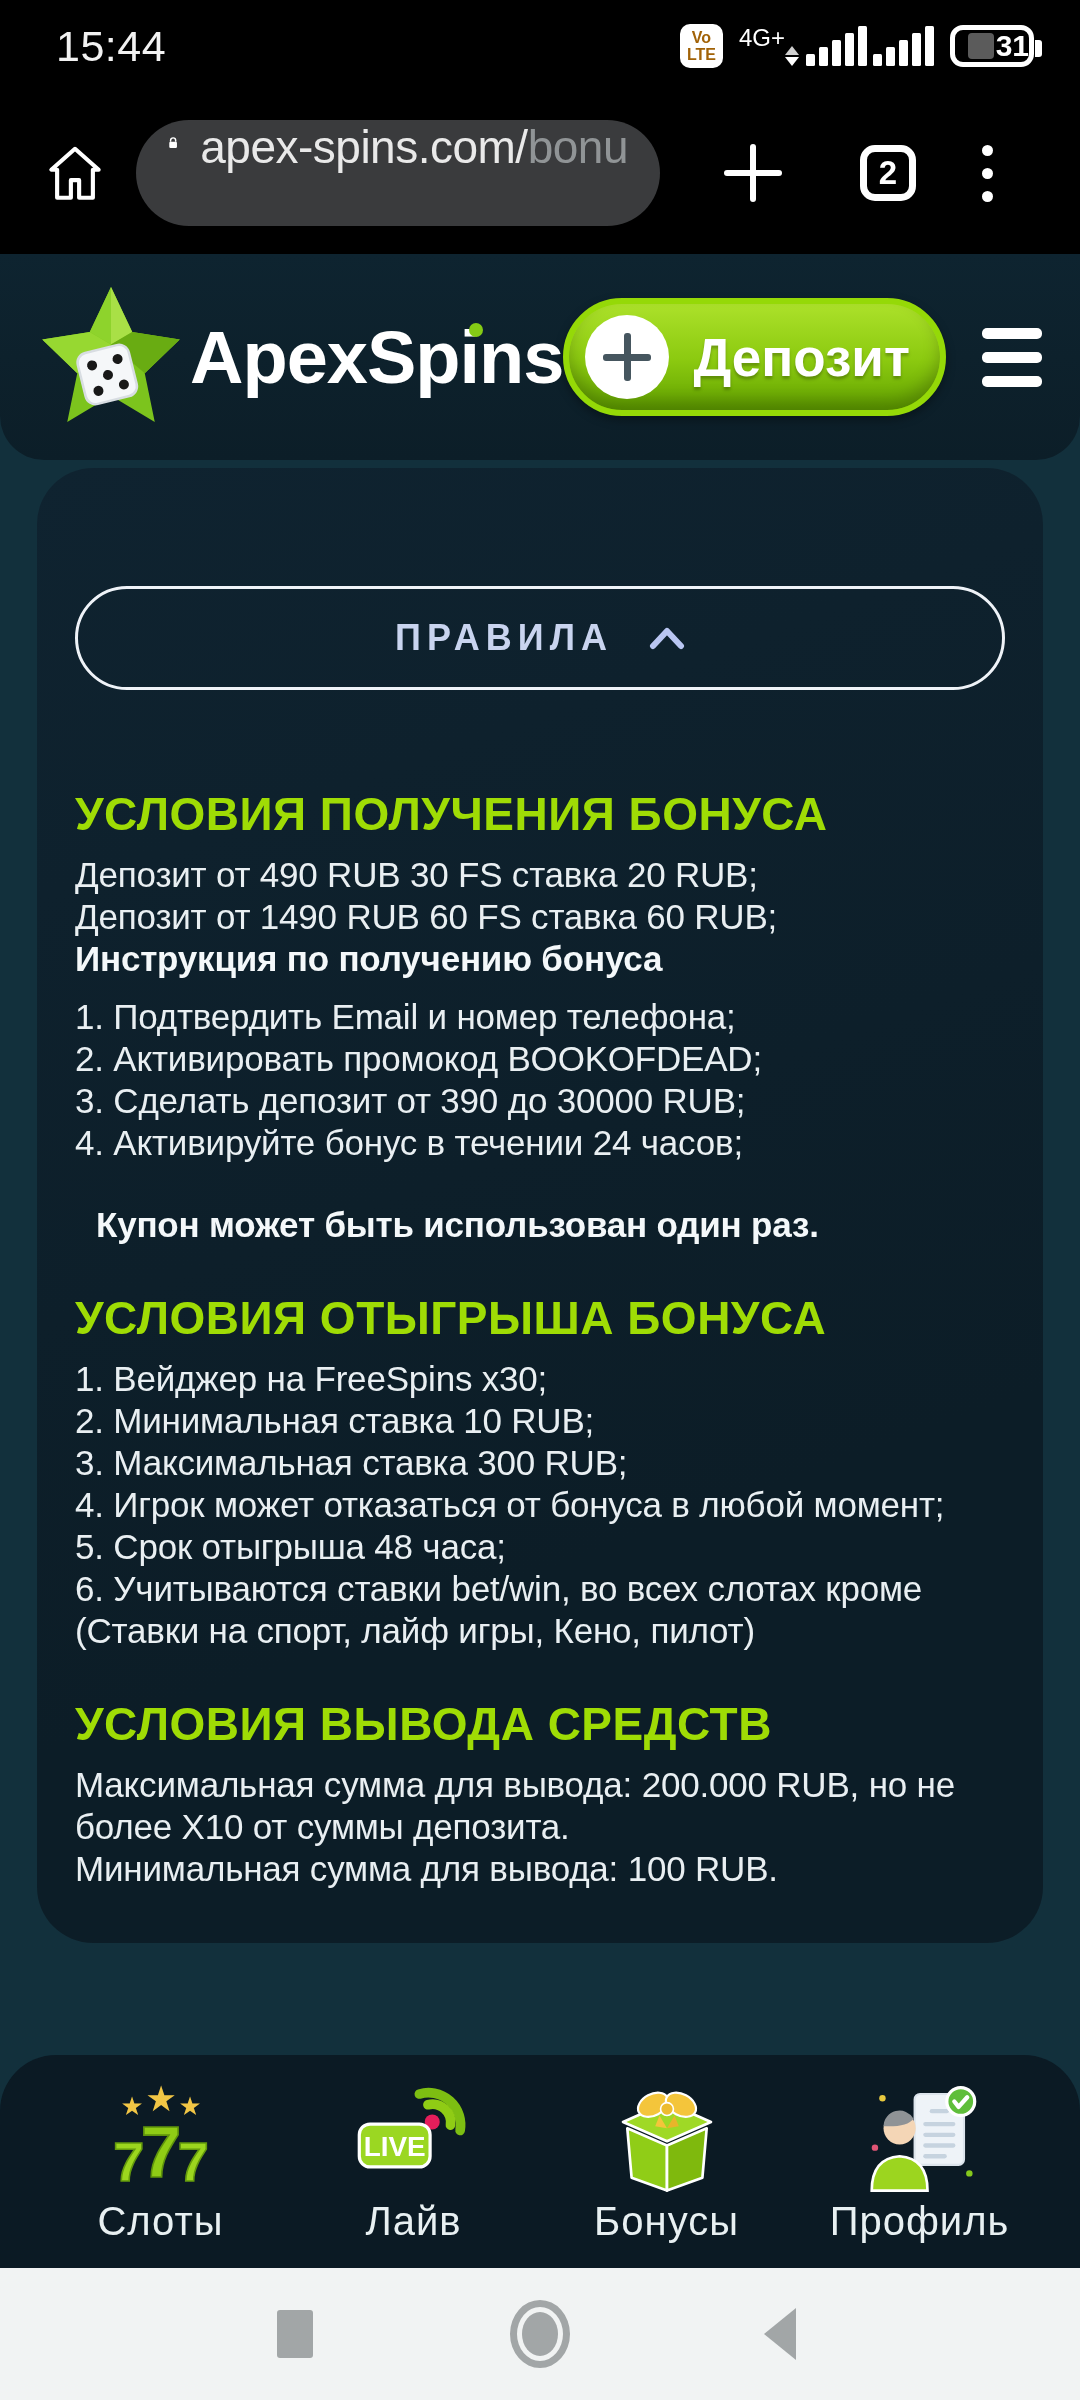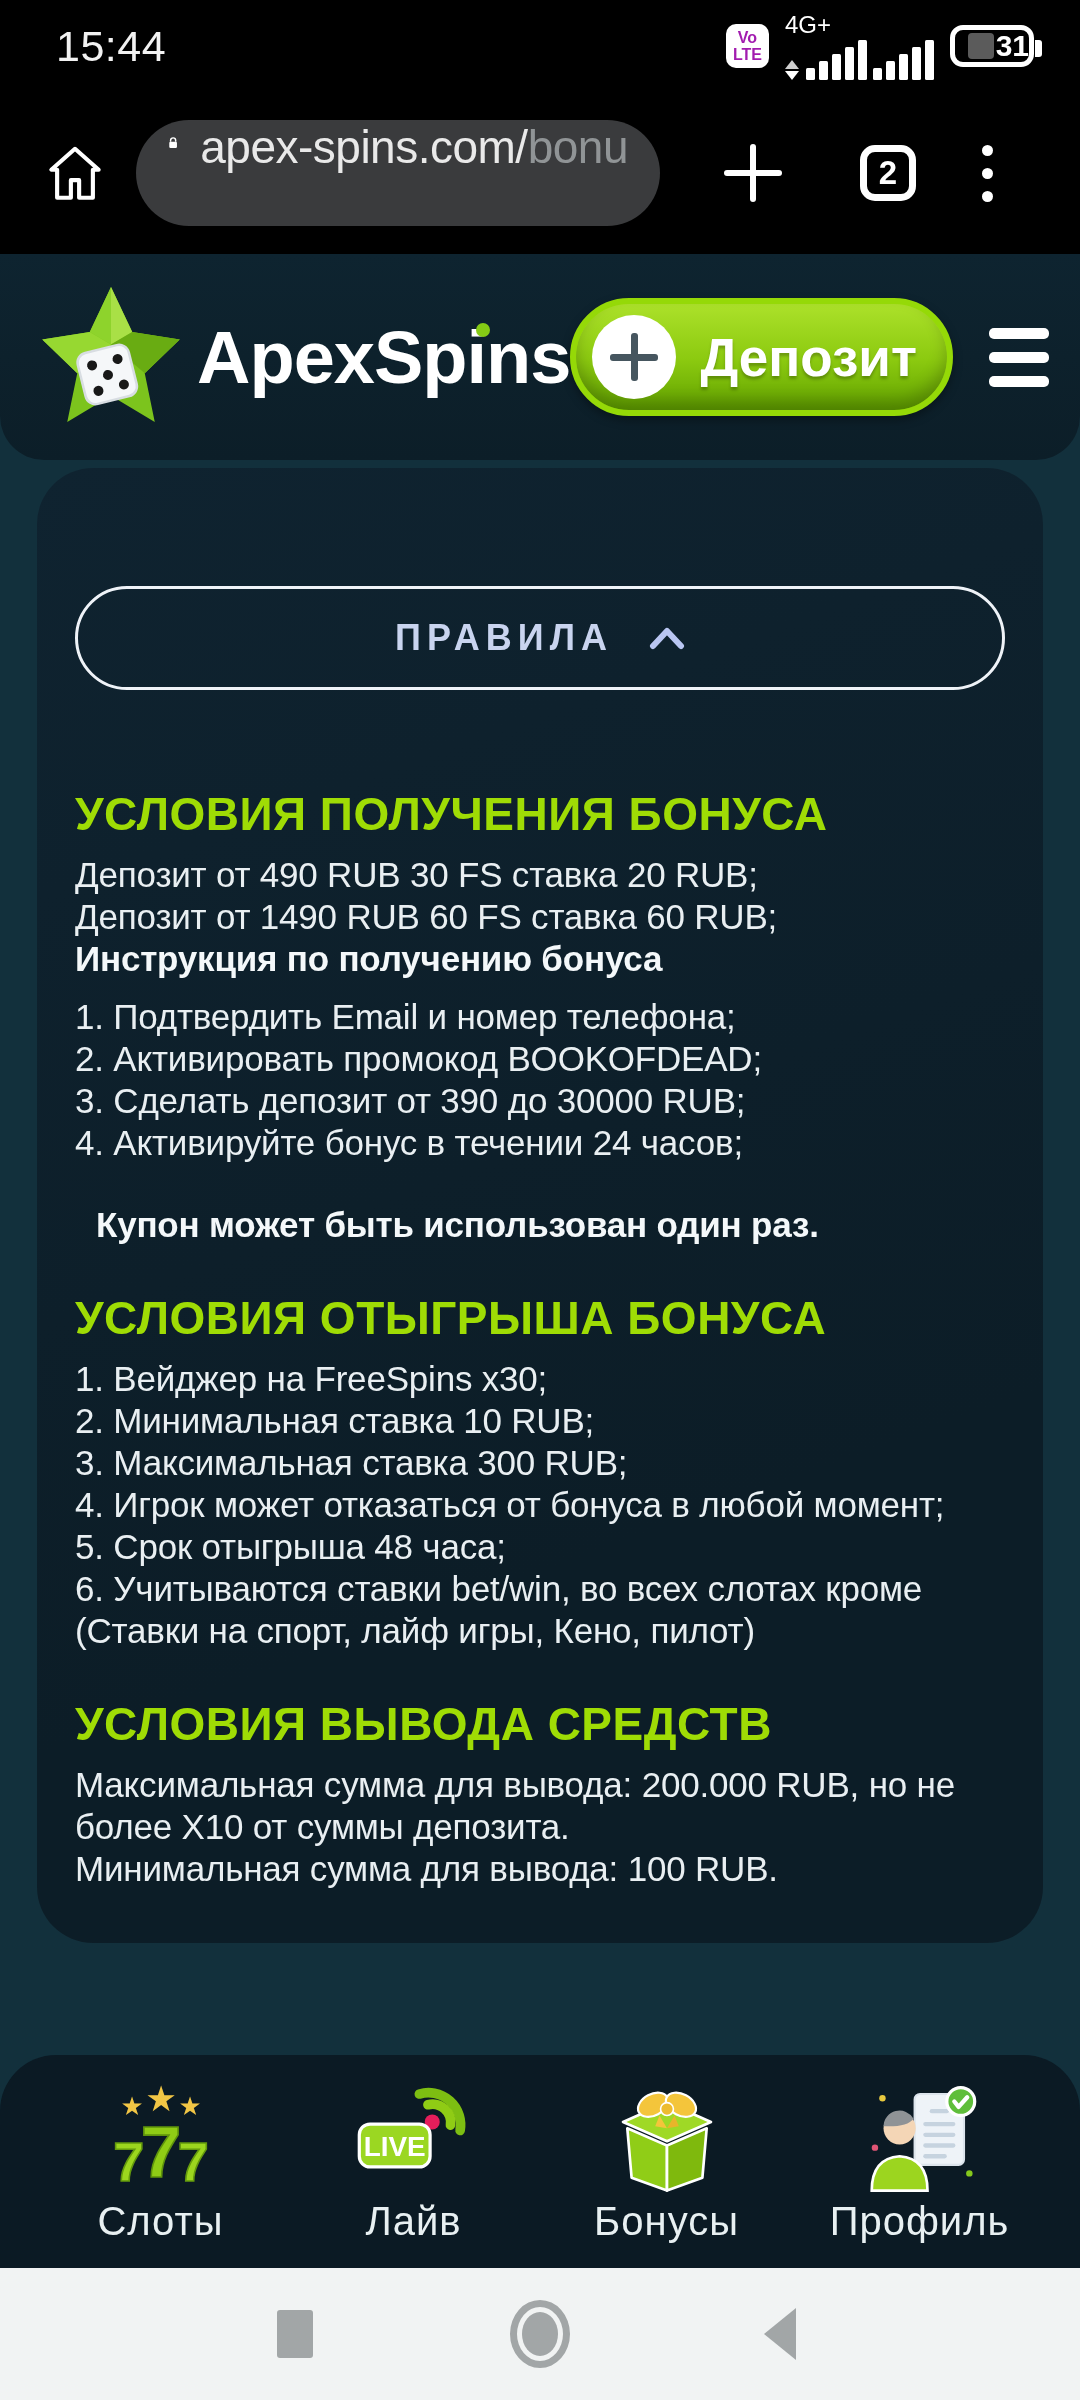--- a/index.html
+++ b/index.html
@@ -4,24 +4,24 @@
 <style>
   * { margin:0; padding:0; box-sizing:border-box; }
   body { background:#000; font-family:"Liberation Sans","DejaVu Sans",sans-serif; }
   #screen { position:relative; width:1080px; height:2400px; background:#12303C; overflow:hidden; }
 
   
   .status-bar { position:absolute; top:0; left:0; right:0; height:92px; background:#000;
     display:flex; align-items:center; padding:0 46px 0 56px; }
   .sb-time { color:#F2F2F2; font-size:43px; font-weight:500; letter-spacing:.5px; }
   .sb-right { margin-left:auto; display:flex; align-items:center; gap:16px; }
-  .volte { background:#fff; color:#a21caf; border-radius:10px; padding:5px 7px; text-align:center;
+  .volte { background:#fff; color:#a16207; border-radius:10px; padding:5px 7px; text-align:center;
     font-size:16px; font-weight:700; line-height:17px; }
   .net-group { display:flex; align-items:flex-end; gap:6px; }
-  .net-col { display:flex; flex-direction:column; align-items:flex-start; }
+  .net-col { display:flex; align-items:flex-start; }
   .net-label { color:#fff; font-size:24px; font-weight:500; line-height:24px; margin-bottom:3px; }
   .net-arrows { display:flex; flex-direction:column; gap:2px; margin-right:2px; }
   .arr-up { width:0; height:0; border-left:7px solid transparent; border-right:7px solid transparent; border-bottom:9px solid #cfcfcf; }
   .arr-dn { width:0; height:0; border-left:7px solid transparent; border-right:7px solid transparent; border-top:9px solid #fff; }
   .bars { display:flex; align-items:flex-end; gap:4px; }
   .bars span { width:9px; background:#fff; border-radius:1.5px; display:block; }
   .b1{height:12px}.b2{height:19px}.b3{height:26px}.b4{height:33px}.b5{height:40px}
   .battery { position:relative; width:84px; height:42px; border:5px solid #fff; border-radius:13px;
     display:flex; align-items:center;justify-content:flex-end; }
   .battery-fill { width:26px; height:26px; margin-left:3px; background:#5b5b5b; border-radius:4px; }
@@ -43,21 +43,21 @@
   .tab-btn { width:56px; height:56px; border:7px solid #fff; border-radius:15px; margin-left:76px;
     display:flex; align-items:center; justify-content:center; color:#fff; font-size:33px; font-weight:700; }
   .kebab { display:flex; flex-direction:column; gap:12px; margin-left:66px; margin-right:8px; }
   .kebab i { width:11px; height:11px; background:#fff; border-radius:50%; }
 
   
   .site-header { position:absolute; top:254px; left:0; right:0; height:206px;
     background:linear-gradient(180deg,#0E2430 0%,#0C1E28 100%); border-radius:0 0 44px 44px;
     display:flex; align-items:center; padding:0 36px; }
   .brand { display:flex; align-items:center; }
-  .brand-text { position:relative; color:#fff; font-size:74px; font-weight:700; letter-spacing:-1px; margin-left:11px; }
+  .brand-text { position:relative; color:#fff; font-size:74px; font-weight:700; letter-spacing:-1px; margin-left:4px; }
   .brand-dot { position:absolute; left:279px; top:8px; width:14px; height:14px; background:#85CB15; border-radius:50%; }
   .deposit-btn { margin-left:auto; height:118px; border-radius:59px; border:6px solid #95D907;
     background:linear-gradient(180deg,#ACE12A 0%,#8CCA10 52%,#63A400 100%);
     box-shadow:inset 0 -10px 16px rgba(0,0,0,.22), 0 4px 10px rgba(0,0,0,.35);
     display:flex; align-items:center; gap:24px; padding:0 30px 0 16px; }
   .plus-circle { position:relative; width:84px; height:84px; background:#fff; border-radius:50%; flex:0 0 auto; }
   .plus-circle::before, .plus-circle::after { content:""; position:absolute; background:#46565F; border-radius:3px; }
   .plus-circle::before { left:39px; top:18px; width:7px; height:48px; }
   .plus-circle::after { left:18px; top:39px; width:48px; height:7px; }
   .deposit-label { color:#fff; font-size:53px; font-weight:700; text-shadow:0 3px 3px rgba(0,0,0,.25); }

